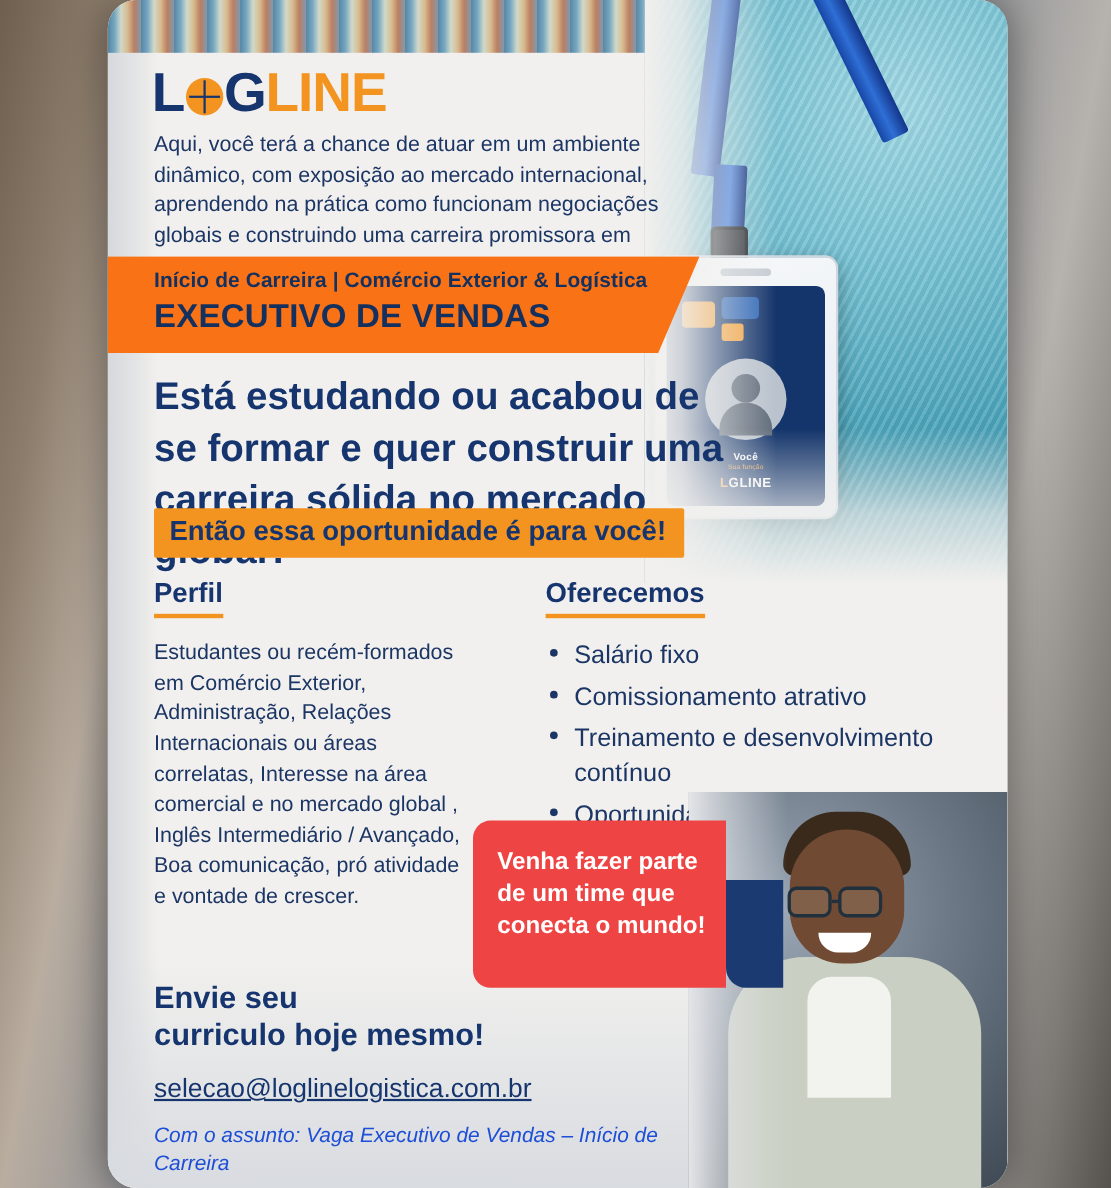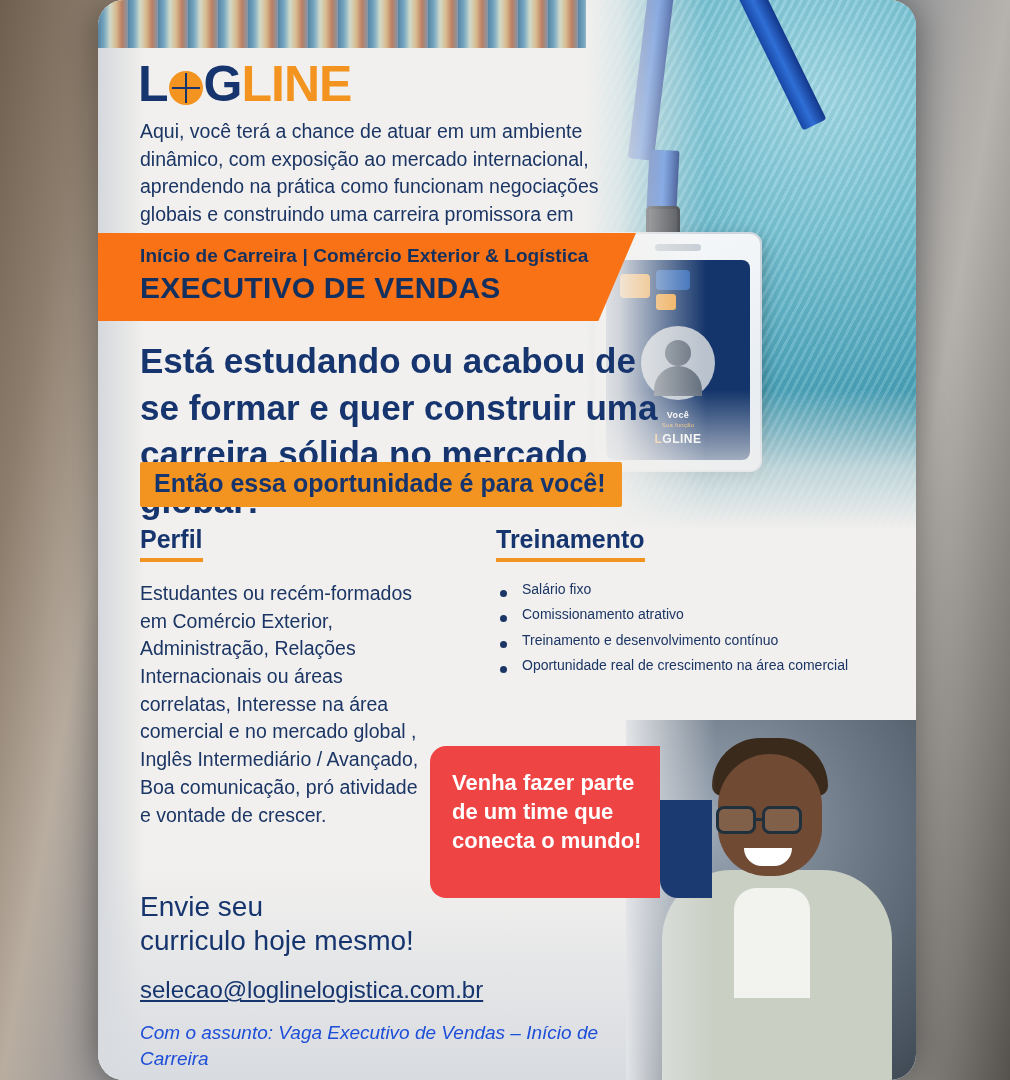--- a/index.html
+++ b/index.html
@@ -210,21 +210,21 @@
   }
 
   .col-left { position: absolute; left: 42px; top: 525px; width: 290px; }
   .col-right { position: absolute; left: 398px; top: 525px; width: 380px; }
 
   .col-body {
     margin-top: 18px; font-size: 19.5px; line-height: 1.42; color: #1b3564;
   }
   .col-right ul { list-style: none; margin-top: 18px; }
   .col-right li {
-    font-size: 14px; line-height: 1.38; color: #1b3564;
+    font-size: 23px; line-height: 1.38; color: #1b3564;
     position: relative; padding-left: 26px; margin-bottom: 6px;
   }
   .col-right li::before {
     content: ""; position: absolute; left: 4px; top: 10px;
     width: 7px; height: 7px; border-radius: 50%; background: #1b3564;
   }
 
   
   .callout {
     position: absolute; left: 332px; top: 746px; width: 230px; height: 152px;
@@ -277,21 +277,21 @@
     background: #f2f2ef; border-radius: 22px 22px 0 0;
   }
   .person-fade-l {
     position: absolute; left: 0; top: 0; bottom: 0; width: 90px;
     background: linear-gradient(90deg,#e3e5e8 0%, rgba(227,229,232,0) 100%);
   }
 
   
   .footer { position: absolute; left: 42px; top: 890px; width: 520px; }
   .footer-title {
-    font-size: 28px; font-weight: normal; color: #16356e; line-height: 1.22;
+    font-size: 28px; font-weight: bold; color: #16356e; line-height: 1.22;
   }
   .footer-email {
     margin-top: 18px; font-size: 24px; color: #16356e;
     text-decoration: underline;
     display: inline-block;
   }
   .footer-note {
     margin-top: 16px; font-size: 19px; font-style: italic; color: #1d4ed8; line-height: 1.34;
   }
 </style>
@@ -344,21 +344,21 @@
     <div class="question">Está estudando ou acabou de se formar e quer construir uma carreira sólida no mercado global?</div>
 
     <div class="highlight">Então essa oportunidade é para você!</div>
 
     <div class="col-left">
       <div class="col-title">Perfil</div>
       <div class="col-body">Estudantes ou recém-formados em Comércio Exterior, Administração, Relações Internacionais ou áreas correlatas, Interesse na área comercial e no mercado global , Inglês Intermediário / Avançado, Boa comunicação, pró atividade e vontade de crescer.</div>
     </div>
 
     <div class="col-right">
-      <div class="col-title">Treinamento</div>
+      <div class="col-title">Oferecemos</div>
       <ul>
         <li>Salário fixo</li>
         <li>Comissionamento atrativo</li>
         <li>Treinamento e desenvolvimento contínuo</li>
         <li>Oportunidade real de crescimento na área comercial</li>
       </ul>
     </div>
 
     <div class="person">
       <div class="person-bg"></div>

